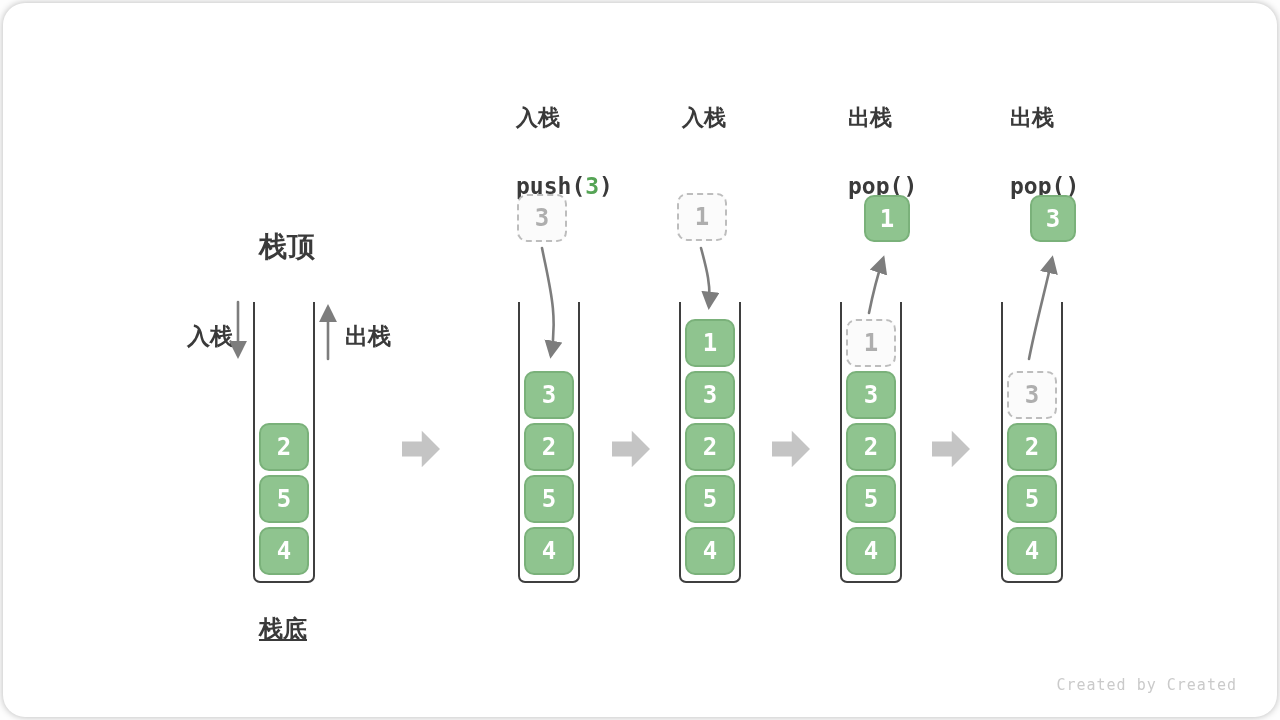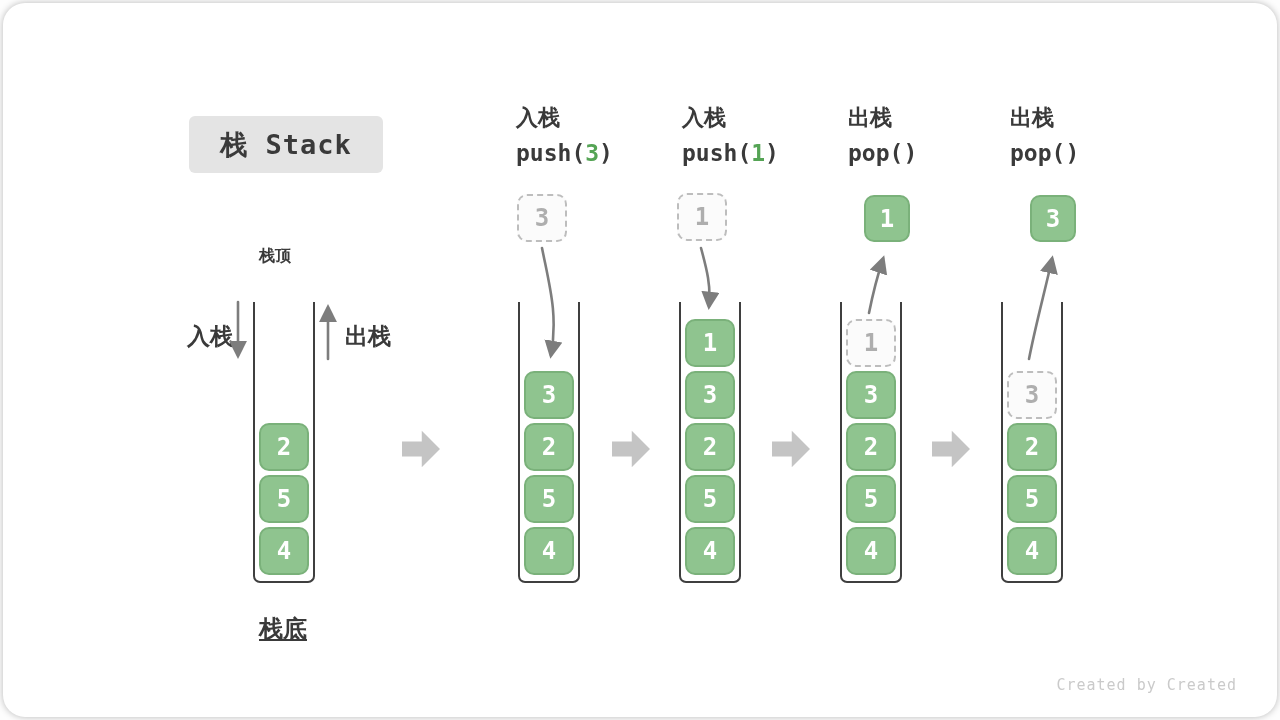--- a/index.html
+++ b/index.html
@@ -15,21 +15,21 @@
     left:186px;top:113px;width:194px;height:57px;background:#e4e4e4;border-radius:6px;
     display:flex;align-items:center;justify-content:center;
     font-family:"DejaVu Sans Mono",monospace;font-weight:700;font-size:27px;color:#3a3a3a;
     letter-spacing:1px;
   }
   
   .cjk-label{font-weight:700;font-size:23px;color:#3a3a3a;white-space:nowrap;}
   
   .col-header{top:100px;width:160px;}
   .col-header .line1{display:block;font-weight:700;font-size:22px;color:#3a3a3a;height:37px;}
-  .col-header .line2{display:block;font-family:"DejaVu Sans Mono",monospace;font-weight:700;font-size:23px;color:#3a3a3a;}
+  .col-header .line2{display:block;font-family:"DejaVu Sans Mono",monospace;font-weight:700;font-size:23px;color:#3a3a3a;margin-top:33px;}
   .col-header .arg{color:#55a455;}
   
   .stack-container{
     width:58px;height:279px;background:#ffffff;
     border-left:2px solid #3f3f3f;border-right:2px solid #3f3f3f;border-bottom:2px solid #3f3f3f;
     border-bottom-left-radius:7px;border-bottom-right-radius:7px;
   }
   
   .box{
     width:50px;height:48px;border-radius:10px;box-sizing:border-box;
@@ -48,25 +48,22 @@
     right:40px;top:673px;
     font-family:"DejaVu Sans Mono",monospace;font-size:15px;color:#cacaca;letter-spacing:1px;
   }
   svg.overlay{position:absolute;left:0;top:0;pointer-events:none;}
 </style>
 </head>
 <body>
 
 <div id="card">
 
-  <div id="title-box" class="abs">
-    <span>栈 Stack</span>
-  </div>
 
-  <div class="abs cjk-label" style="left:256px;top:243px;font-size:16px;">栈顶</div>
+  <div class="abs cjk-label" style="left:256px;top:225px;font-size:28px;">栈顶</div>
   <div class="abs cjk-label" style="left:256px;top:610px;font-size:24px;text-decoration:underline;">栈底</div>
 
   <div class="abs cjk-label" style="left:184px;top:318px;">入栈</div>
   <div class="abs cjk-label" style="left:342px;top:318px;">出栈</div>
 
   <div id="columns-layer">
       <div class="stack-container" style="left: 250px; top: 299px; position: absolute;"></div>
       <div class="box solid" style="left: 256px; top: 524px; position: absolute;">4</div>
       <div class="box solid" style="left: 256px; top: 472px; position: absolute;">5</div>
       <div class="box solid" style="left: 256px; top: 420px; position: absolute;">2</div>
@@ -75,21 +72,20 @@
         <span class="line2"><span>push(</span><span class="arg">3</span><span>)</span></span>
       </div>
       <div class="box ghost" style="left: 514px; top: 191px; position: absolute;">3</div>
       <div class="stack-container" style="left: 515px; top: 299px; position: absolute;"></div>
       <div class="box solid" style="left: 521px; top: 524px; position: absolute;">4</div>
       <div class="box solid" style="left: 521px; top: 472px; position: absolute;">5</div>
       <div class="box solid" style="left: 521px; top: 420px; position: absolute;">2</div>
       <div class="box solid" style="left: 521px; top: 368px; position: absolute;">3</div>
       <div class="col-header abs" style="left: 679px; top: 100px; position: absolute;">
         <span class="line1">入栈</span>
-        <span class="line2"><span>push(</span><span class="arg">1</span><span>)</span></span>
       </div>
       <div class="box ghost" style="left: 674px; top: 190px; position: absolute;">1</div>
       <div class="stack-container" style="left: 676px; top: 299px; position: absolute;"></div>
       <div class="box solid" style="left: 682px; top: 524px; position: absolute;">4</div>
       <div class="box solid" style="left: 682px; top: 472px; position: absolute;">5</div>
       <div class="box solid" style="left: 682px; top: 420px; position: absolute;">2</div>
       <div class="box solid" style="left: 682px; top: 368px; position: absolute;">3</div>
       <div class="box solid" style="left: 682px; top: 316px; position: absolute;">1</div>
       <div class="col-header abs" style="left: 845px; top: 100px; position: absolute;">
         <span class="line1">出栈</span>

